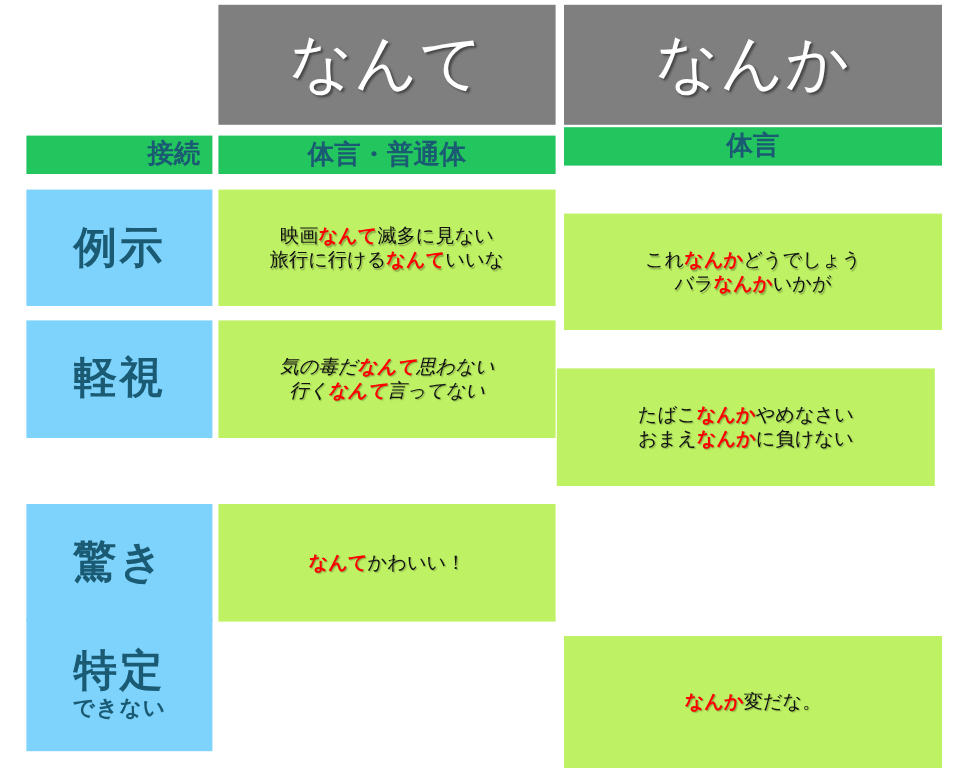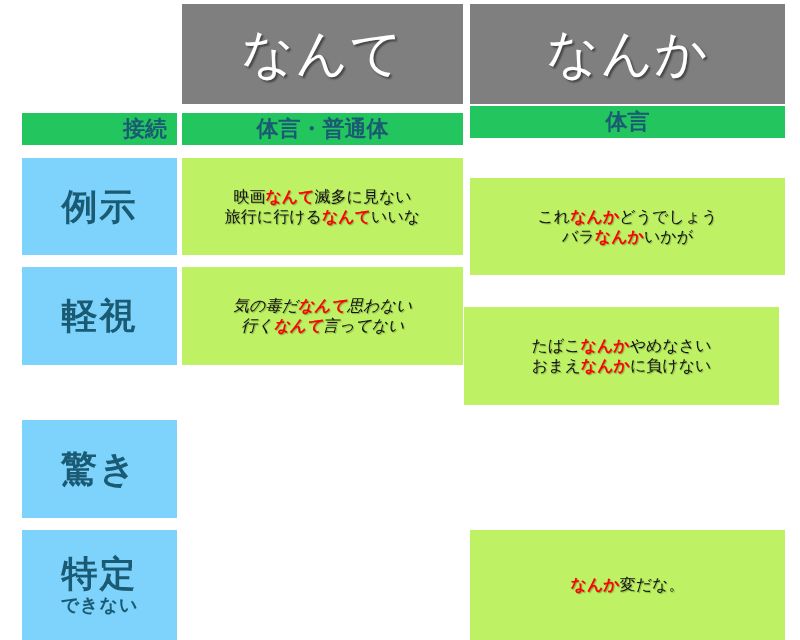--- a/index.html
+++ b/index.html
@@ -118,22 +118,23 @@
 
   <div class="cell lbl" style="left:22px; top:267px; width:155px; height:98px;">
     <span class="main">軽視</span>
   </div>
   <div class="cell ex" style="left:182px; top:267px; width:281px; height:98px;font-style:italic;"><div><span class="ln"><span>気の毒だ</span><span class="kw">なんて</span><span>思わない</span></span><span class="ln"><span>行く</span><span class="kw">なんて</span><span>言ってない</span></span></div></div>
   <div class="cell ex" style="left:464px; top:267px; width:315px; height:98px;margin-top:40px;"><div><span class="ln"><span>たばこ</span><span class="kw">なんか</span><span>やめなさい</span></span><span class="ln"><span>おまえ</span><span class="kw">なんか</span><span>に負けない</span></span></div></div>
 
   <div class="cell lbl" style="left:22px; top:420px; width:155px; height:98px;">
     <span class="main">驚き</span>
   </div>
+  <div class="cell ex" style="left:182px; top:420px; width:281px; height:98px;"><div><span class="ln"><span class="kw">なんて</span><span>かわいい！</span></span></div></div>
   <div class="cell blank" style="left:470px; top:420px; width:315px; height:98px;"></div>
 
-  <div class="cell lbl" style="left:22px; top:530px; width:155px; height:110px;">
+  <div class="cell lbl" style="left:22px; top:516px; width:155px; height:110px;">
     <span class="main">特定</span>
     <span class="sub">できない</span>
   </div>
   <div class="cell blank" style="left:182px; top:530px; width:281px; height:110px;"></div>
   <div class="cell ex" style="left:470px; top:530px; width:315px; height:110px;"><div><span class="ln"><span class="kw">なんか</span><span>変だな。</span></span></div></div>
 
 </div>
 
 </body></html>

